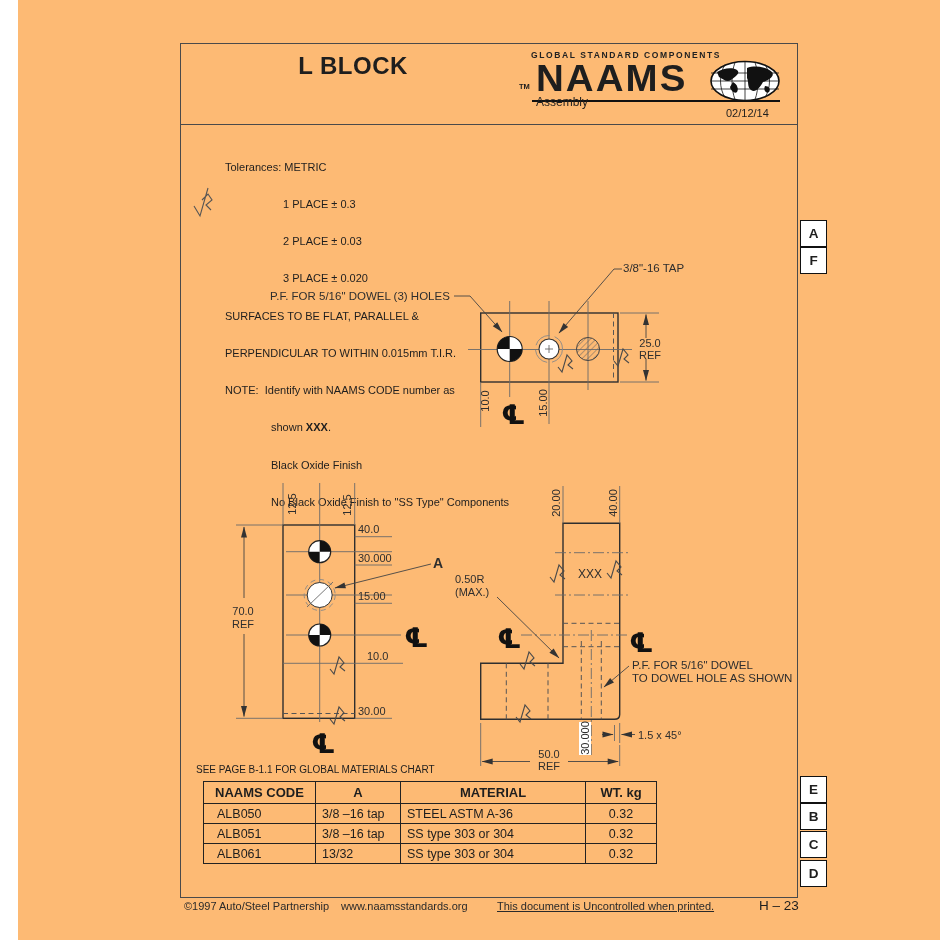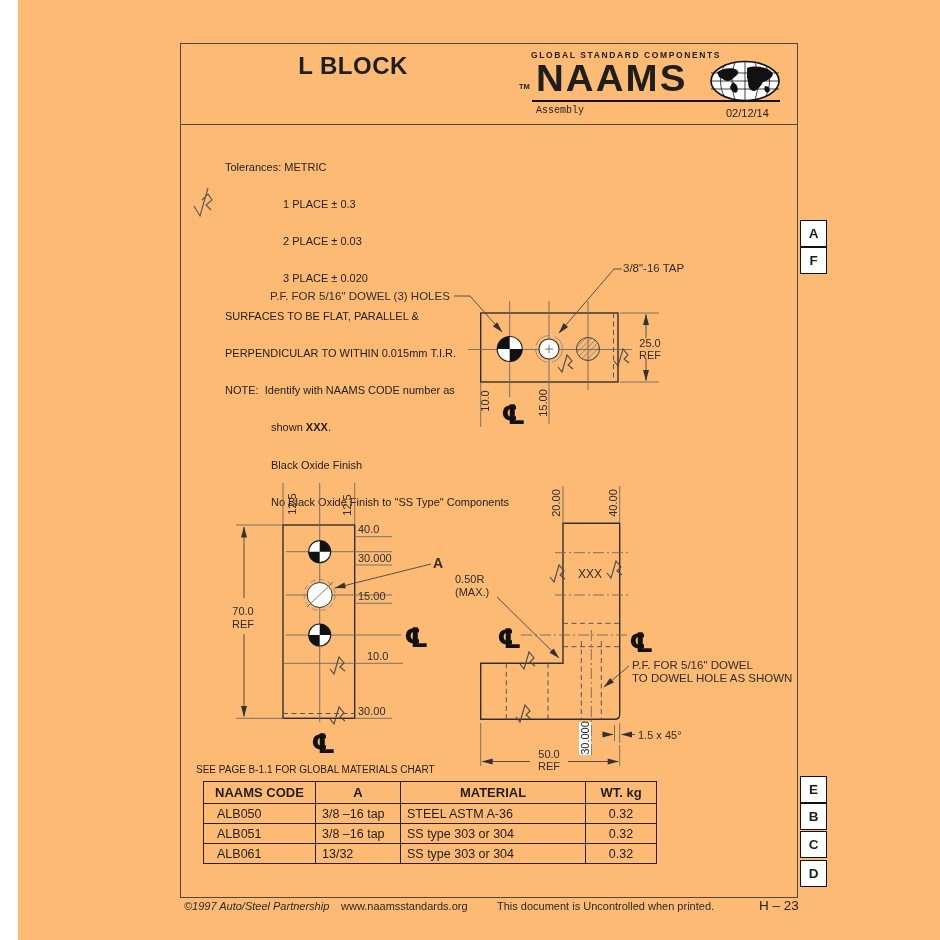--- a/index.html
+++ b/index.html
@@ -9,21 +9,21 @@
   
   #frame{left:162px;top:43px;width:616px;height:853px;border:1.6px solid #4a4a4a;}
   #title-divider{left:162px;top:124px;width:617px;height:0;border-top:1.4px solid #4a4a4a;}
   
   #title1{left:170px;top:52px;width:330px;text-align:center;font-size:24px;font-weight:bold;letter-spacing:.5px;}
   #title2{left:170px;top:80px;width:330px;text-align:center;font-size:17px;font-weight:bold;}
   #tagline{left:513px;top:50px;font-size:8.5px;font-weight:bold;letter-spacing:1.6px;color:#222;}
   #brand{left:518px;top:58px;font-size:37px;font-weight:900;letter-spacing:2px;transform:scale(1.04,1.0);transform-origin:left top;}
   #brand-tm{left:501px;top:82px;font-size:7.5px;font-weight:bold;}
   #brand-rule{left:514px;top:100px;width:248px;height:0;border-top:2.5px solid #111;}
-  #assembly{left:518px;top:105px;font-size:10px;font-family:Liberation Mono, monospace;}
+  #assembly{left:518px;top:95px;font-size:12px;}
   #date{left:708px;top:107px;font-size:11px;}
   
   #notes{left:207px;top:136px;font-size:11px;line-height:12.4px;white-space:pre;}
   .ind1{padding-left:58px;}
   .ind2{padding-left:46px;}
   
   #mat-note{left:178px;top:764px;font-size:10px;}
   table#spec{position:absolute;left:185px;top:781px;border-collapse:collapse;font-size:12.5px;}
   #spec th,#spec td{border:1.6px solid #222;padding:0 6px;height:19px;}
   #spec th{font-size:13px;font-weight:bold;text-align:center;height:21px;}
@@ -122,23 +122,23 @@
   </tbody>
     </table>
 
   <div class="abs marker" style="left:782px;top:220px;">A</div>
   <div class="abs marker" style="left:782px;top:246.5px;">F</div>
   <div class="abs marker" style="left:782px;top:776px;">E</div>
   <div class="abs marker" style="left:782px;top:802.5px;">B</div>
   <div class="abs marker" style="left:782px;top:831px;">C</div>
   <div class="abs marker" style="left:782px;top:860px;">D</div>
 
-  <div class="abs foot" style="left:166px;font-style:italic;">©1997 Auto/Steel Partnership</div>
+  <div class="abs foot" style="left:166px;">©1997 Auto/Steel Partnership</div>
   <div class="abs foot" style="left:307px;padding-left:16px;">www.naamsstandards.org</div>
-  <div class="abs foot" style="left:479px;">This document is Uncontrolled when printed.</div>
+  <div class="abs foot" style="left:479px;text-decoration:underline;">This document is Uncontrolled when printed.</div>
   <div class="abs" id="page-num">H – 23</div>
 
   <svg class="abs" id="draw" width="940" height="940">
     <defs>
       <marker id="arw" markerWidth="12" markerHeight="8" refX="11" refY="4" orient="auto" markerUnits="userSpaceOnUse">
         <path d="M0.5,1 L11.5,4 L0.5,7 Z" fill="#333"></path>
       </marker>
       <pattern id="hatch" width="4" height="4" patternTransform="rotate(45)" patternUnits="userSpaceOnUse">
         <line x1="0" y1="0" x2="0" y2="4" stroke="#666" stroke-width="1"></line>
       </pattern>

